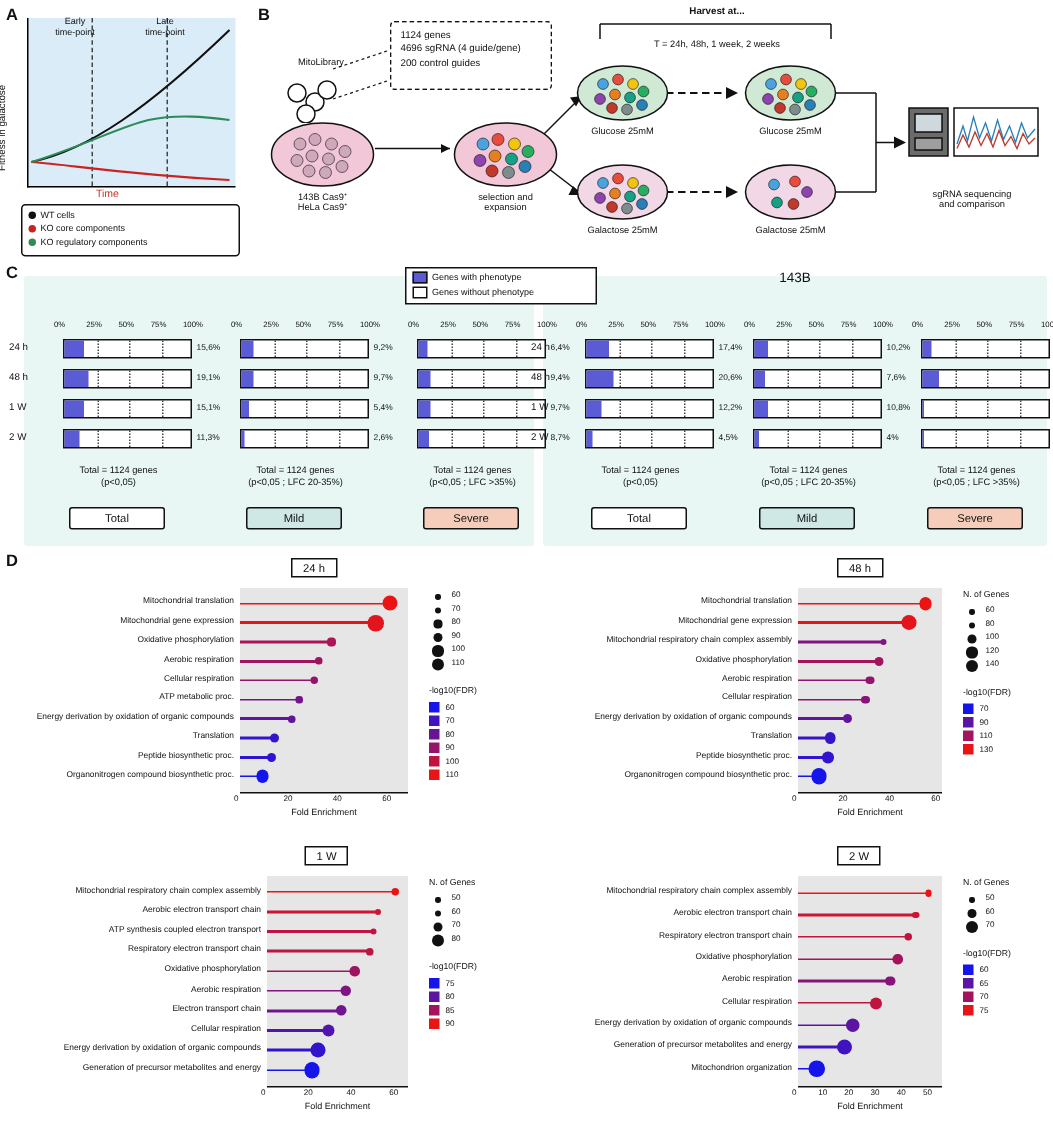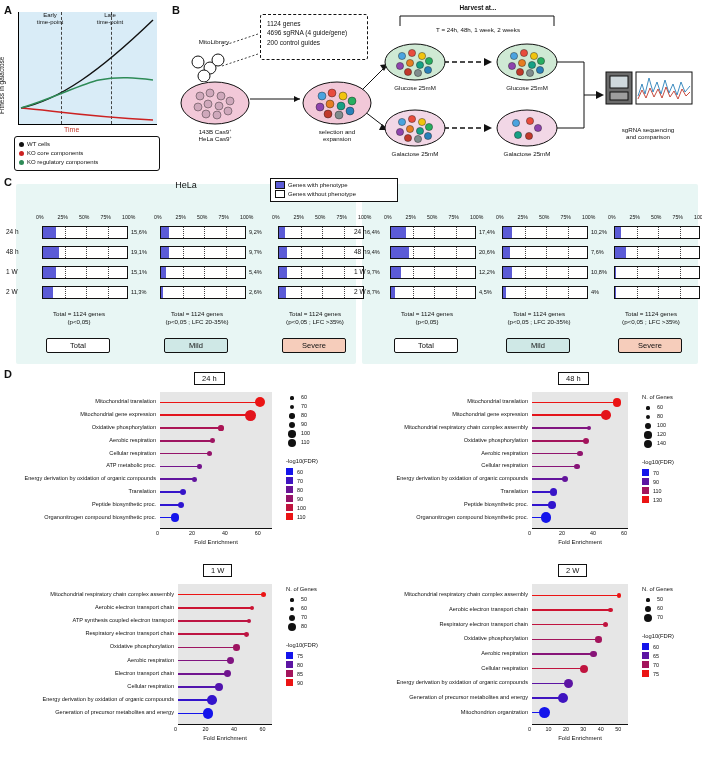--- a/index.html
+++ b/index.html
@@ -241,21 +241,21 @@
     <polyline points="34,33 38,24 42,32 46,22 50,31 54,23 58,32 62,21 66,31 70,25 74,33 78,23 82,30 86,26" fill="none" stroke="#c0392b" stroke-width="0.9"></polyline>
   </svg>
   <div class="label-sm" style="left:424px;top:122px;width:104px;white-space:pre;">sgRNA sequencing
 and comparison</div>
 </div>
 
 <div id="panelC">
   <div class="letter panel-letter">C</div>
   <div class="cHalf" style="left:12px;width:340px;"></div>
   <div class="cHalf" style="left:358px;width:336px;"></div>
-  <div class="cTitle" style="left:12px;width:340px;">HeLa</div>
+  <div class="cTitle" style="left:358px;width:336px;">143B</div>
 
   <div class="legendC" style="left:266px;top:2px;width:118px;">
     <div><span class="swatch" style="background:#5b5bd6"></span><span>Genes with phenotype</span></div>
     <div><span class="swatch" style="background:#fff"></span><span>Genes without phenotype</span></div>
   </div>
 
   <div id="cRows">
       <div class="scaleRow" style="left: 32px; top: 38px;">0%</div>
       <div class="scaleRow" style="left: 53.5px; top: 38px;">25%</div>
       <div class="scaleRow" style="left: 75px; top: 38px;">50%</div>

